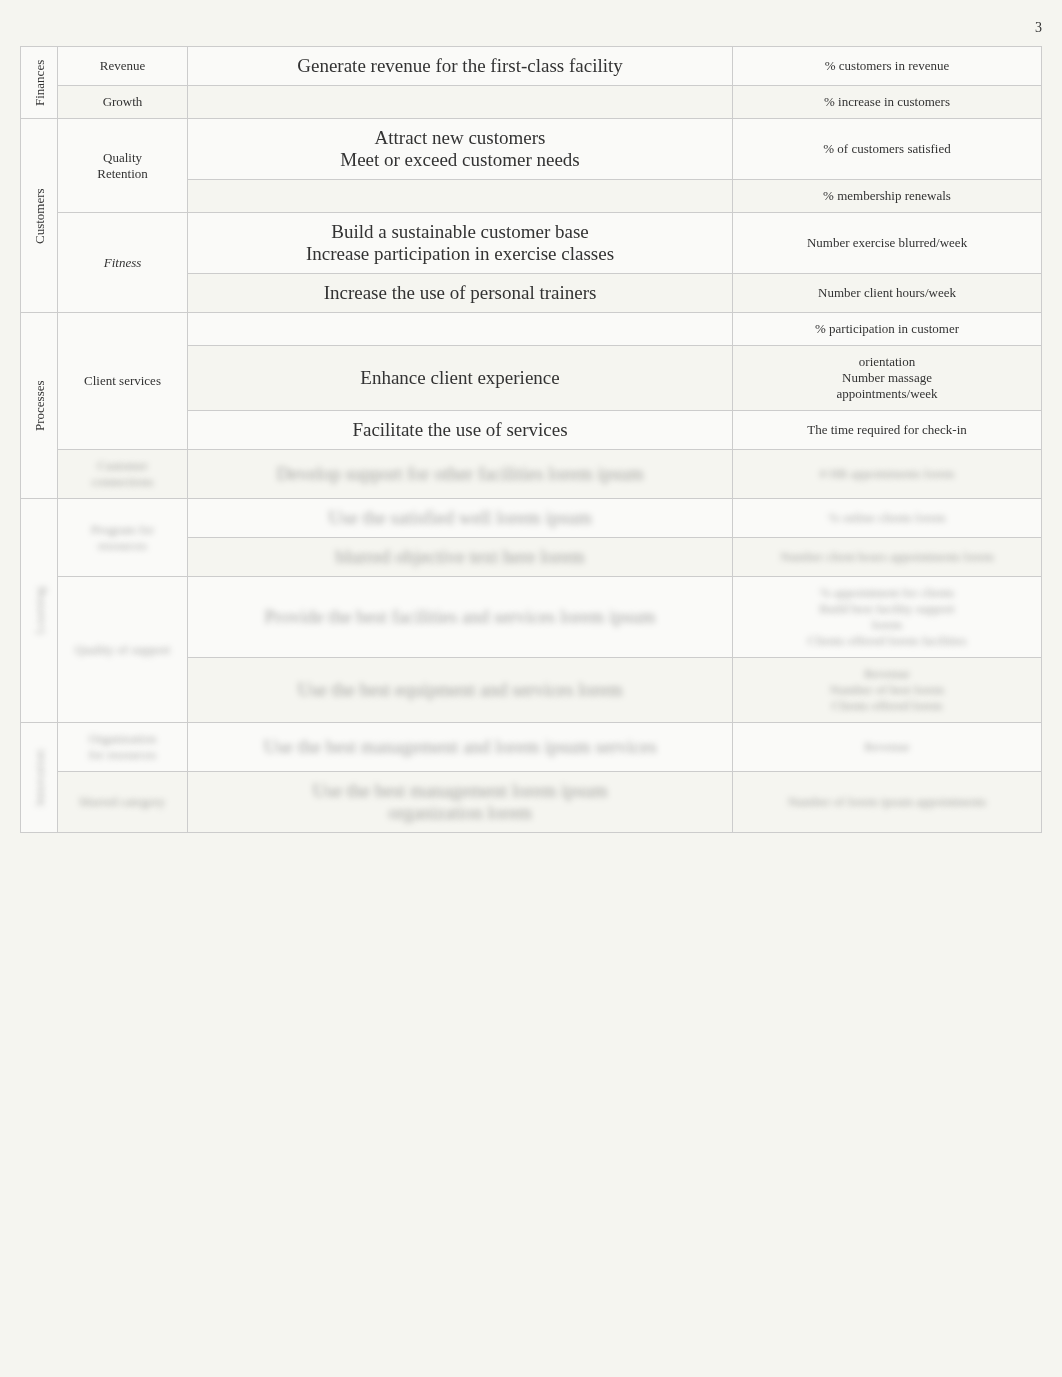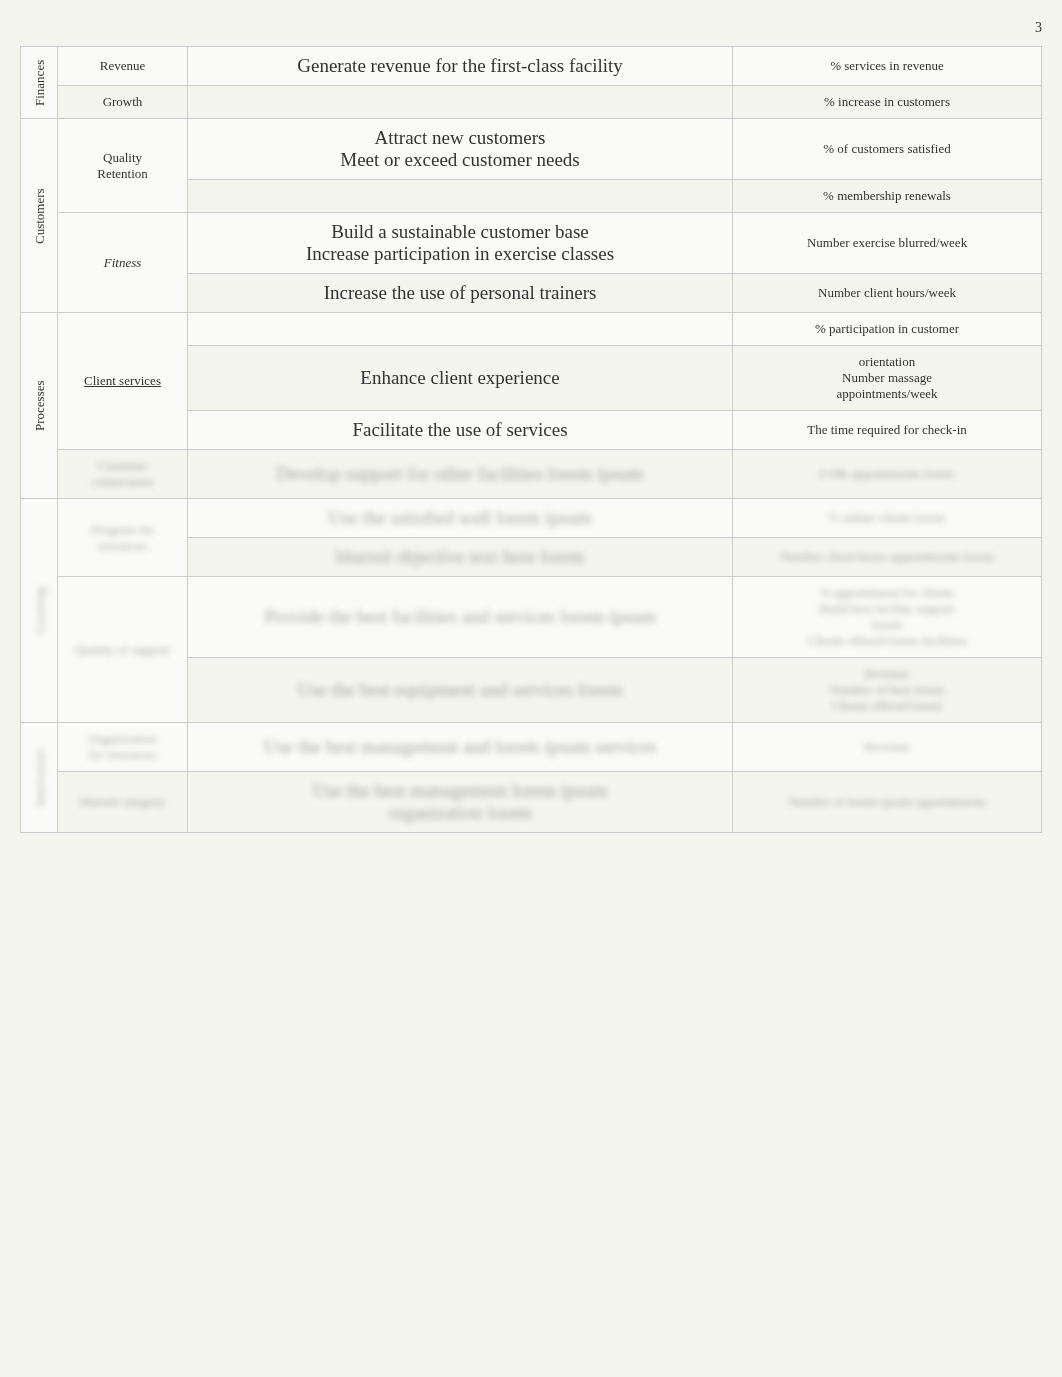--- a/index.html
+++ b/index.html
@@ -69,21 +69,21 @@
   <div class="page-number">3</div>
 </div>
 
 <table class="bsc-table">
   <tbody>
 
     <tr class="row-light">
       <td class="perspective-cell" rowspan="2">Finances</td>
       <td class="category-cell">Revenue</td>
       <td class="objective-cell">Generate revenue for the first-class facility</td>
-      <td class="measure-cell">% services in revenue</td>
+      <td class="measure-cell">% customers in revenue</td>
     </tr>
 
     <tr class="row-mid">
       <td class="category-cell">Growth</td>
       <td class="objective-cell"></td>
       <td class="measure-cell">% increase in customers</td>
     </tr>
 
     <tr class="row-light">
       <td class="perspective-cell" rowspan="4">Customers</td>
@@ -103,21 +103,21 @@
       <td class="measure-cell">Number exercise blurred/week</td>
     </tr>
 
     <tr class="row-mid">
       <td class="objective-cell">Increase the use of personal trainers</td>
       <td class="measure-cell">Number client hours/week</td>
     </tr>
 
     <tr class="row-light">
       <td class="perspective-cell" rowspan="4">Processes</td>
-      <td class="category-cell" rowspan="3" style="vertical-align:middle;text-decoration:underline;">Client services</td>
+      <td class="category-cell" rowspan="3" style="vertical-align:middle;">Client services</td>
       <td class="objective-cell"></td>
       <td class="measure-cell">% participation in customer</td>
     </tr>
 
     <tr class="row-mid">
       <td class="objective-cell">Enhance client experience</td>
       <td class="measure-cell">orientation<br>Number massage<br>appointments/week</td>
     </tr>
 
     <tr class="row-light">

